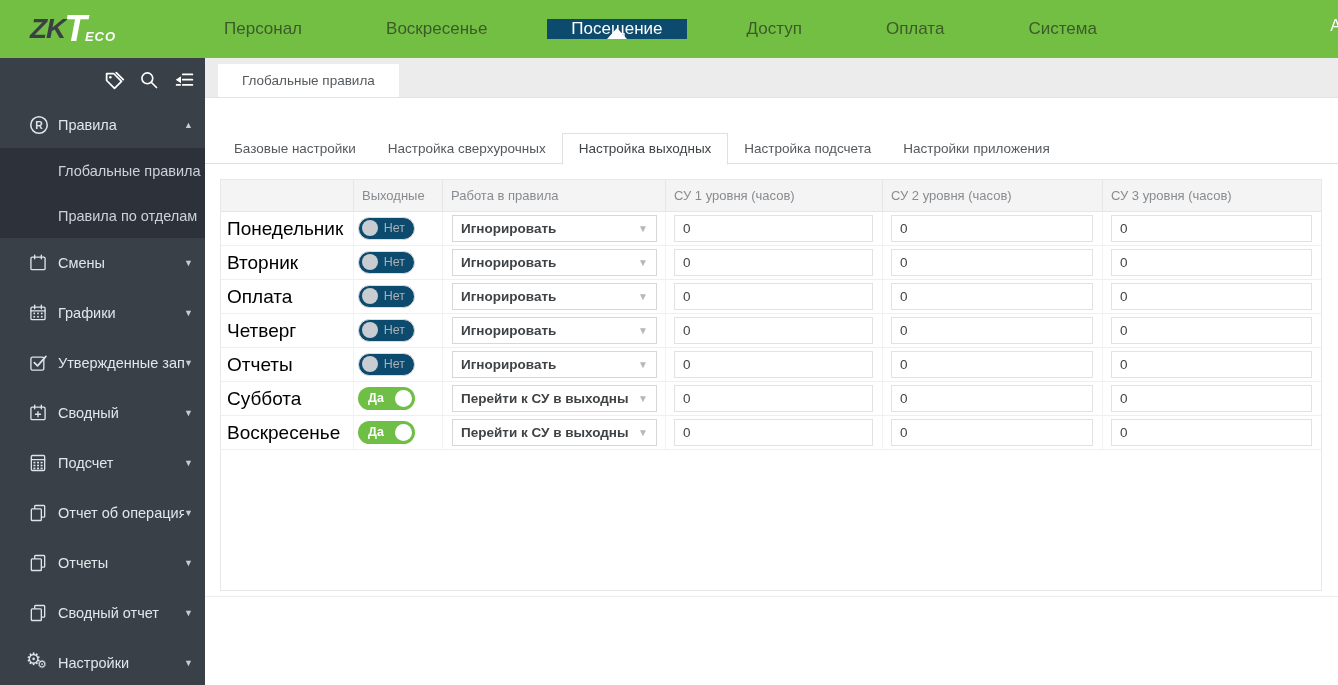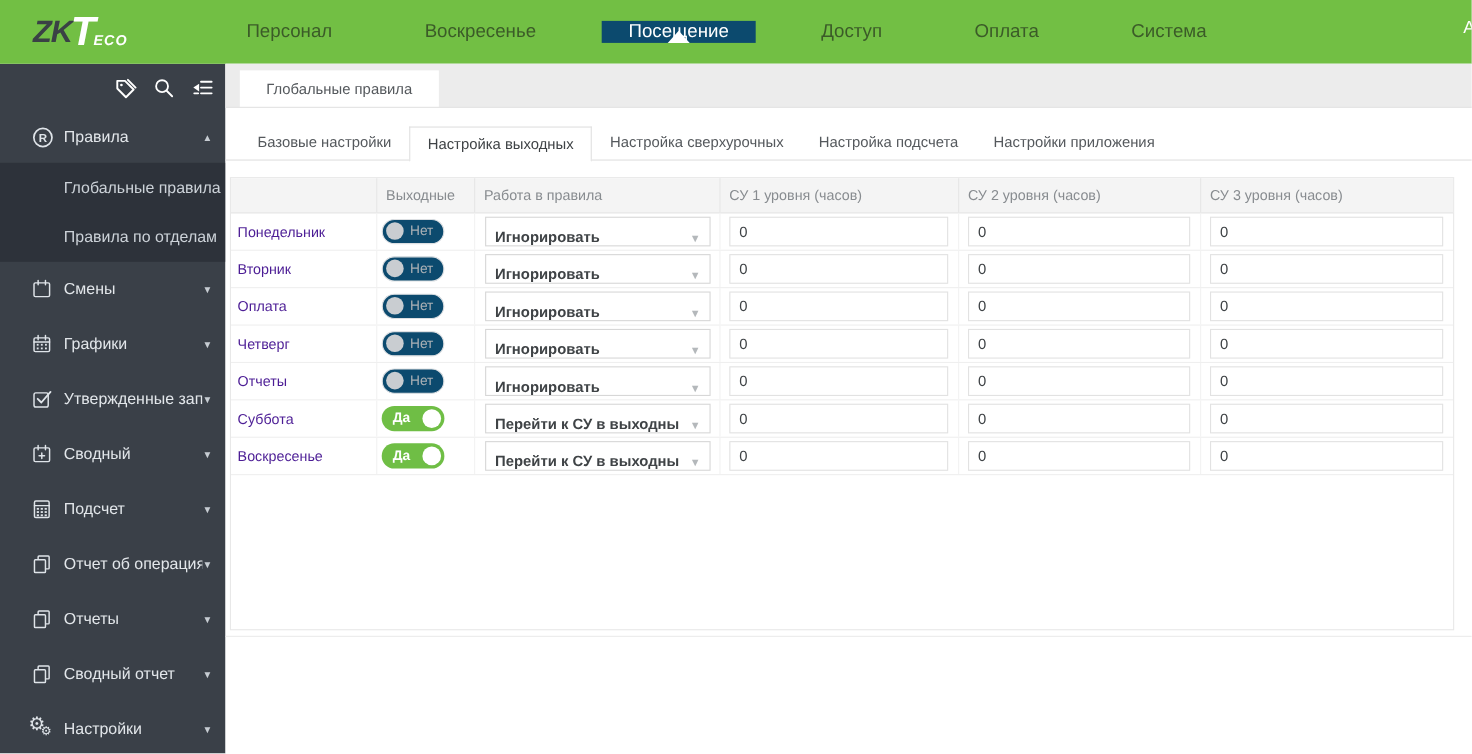--- a/index.html
+++ b/index.html
@@ -39,44 +39,44 @@
   .gearwrap .g1 { position:absolute; left:-2px; top:-3px; font-size:17px; }
   .gearwrap .g2 { position:absolute; left:9px; top:6px; font-size:11px; }
 
   
   .content { flex:1; background:#fff; position:relative; }
   .tabstrip { height:40px; background:#ececec; border-bottom:1px solid #e3e3e3; display:flex; align-items:flex-end; padding-left:13px; }
   .window-tab { height:33px; padding:0 24px; display:flex; align-items:center;
     font-size:13.5px; color:#55595d; cursor:pointer; }
   .window-tab.active { background:#fff; }
 
-  .subtabs { margin-top:17px; padding-left:13px; border-bottom:1px solid #e0e0e0; display:flex; align-items:flex-start; height:31px; }
+  .subtabs { margin-top:35px; padding-left:13px; border-bottom:1px solid #e0e0e0; display:flex; align-items:center; height:31px; }
   .subtab { padding:7px 16px 8px; font-size:13.5px; color:#55595d; cursor:pointer; margin-bottom:-1px; }
   .subtab.active { background:#fff; border:1px solid #e0e0e0; border-bottom:1px solid #fff; color:#3f4346; }
 
-  .panel { margin:15px 16px 0 4px; border:1px solid #e8e8e8; height:412px; background:#fff; }
+  .panel { margin:15px 16px 0 15px; border:1px solid #e8e8e8; height:412px; background:#fff; }
   .thead, .trow { display:grid; grid-template-columns:133px 89px 223px 217px 220px 1fr; }
   .thead { background:#f4f4f4; height:32px; border-bottom:1px solid #e6e6e6; }
   .thead .hcell { display:flex; align-items:center; padding-left:8px; font-size:13px; color:#888c90; border-right:1px solid #e6e6e6; }
   .thead .hcell:last-child { border-right:none; }
   .trow { height:34px; border-bottom:1px solid #efefef; }
   .trow .cell { display:flex; align-items:center; border-right:1px solid #f2f2f2; }
   .trow .cell:last-child { border-right:none; }
-  .day { padding-left:6px; font-size:13px; color:#4c1d95; }
+  .day { padding-left:6px; font-size:19px; color:#000000; }
 
   .toggle { position:relative; width:57px; height:23px; border-radius:12px; display:inline-block; cursor:pointer; margin-left:4px; }
   .toggle.off { background:#0c4a6e; border:1px solid #dcdfe2; }
   .toggle.off .knob { position:absolute; left:3px; top:2px; width:16px; height:16px; border-radius:50%; background:#c9cdd1; }
   .toggle.off .tlabel { position:absolute; right:9px; top:3px; font-size:12.5px; color:#aab0b5; }
   .toggle.on { background:#6fbe45; }
   .toggle.on .knob { position:absolute; right:3px; top:3px; width:17px; height:17px; border-radius:50%; background:#fff; }
   .toggle.on .tlabel { position:absolute; left:10px; top:4px; font-size:12.5px; color:#fff; font-weight:700; }
 
   .select { margin-left:9px; width:205px; height:27px; background:#fff; border:1px solid #d7d7d7;
-    display:flex; align-items:flex-end; justify-content:space-between; padding:0 8px; cursor:pointer; }
+    display:flex; align-items:center; justify-content:space-between; padding:0 8px; cursor:pointer; }
   .sel-label { font-size:13.5px; color:#3f4346; font-weight:600; white-space:nowrap; overflow:hidden; }
   .sel-caret { color:#b4b8bb; font-size:10px; flex:0 0 auto; margin-left:4px; }
 
   .num-input { margin-left:8px; width:calc(100% - 17px); height:27px; border:1px solid #e2e2e2;
     font-size:13.5px; color:#3f4346; padding-left:8px; font-family:inherit; background:#fff; }
 
   .bottom-rule { height:1px; background:#ececec; margin-top:5px; }
 </style>
 </head>
 <body>
@@ -289,22 +289,22 @@
   </div>
       </div>
   </div>
 
   <div class="content">
     <div class="tabstrip">
         <div class="window-tab active">Глобальные правила</div>
       </div>
     <div class="subtabs">
         <div class="subtab">Базовые настройки</div>
+        <div class="subtab">Настройка сверхурочных</div>
         <div class="subtab active">Настройка выходных</div>
-        <div class="subtab">Настройка сверхурочных</div>
         <div class="subtab">Настройка подсчета</div>
         <div class="subtab">Настройки приложения</div>
       </div>
     <div class="panel">
       <div class="thead">
           <div class="hcell"></div>
           <div class="hcell">Выходные</div>
           <div class="hcell">Работа в правила</div>
           <div class="hcell">СУ 1 уровня (часов)</div>
           <div class="hcell">СУ 2 уровня (часов)</div>

